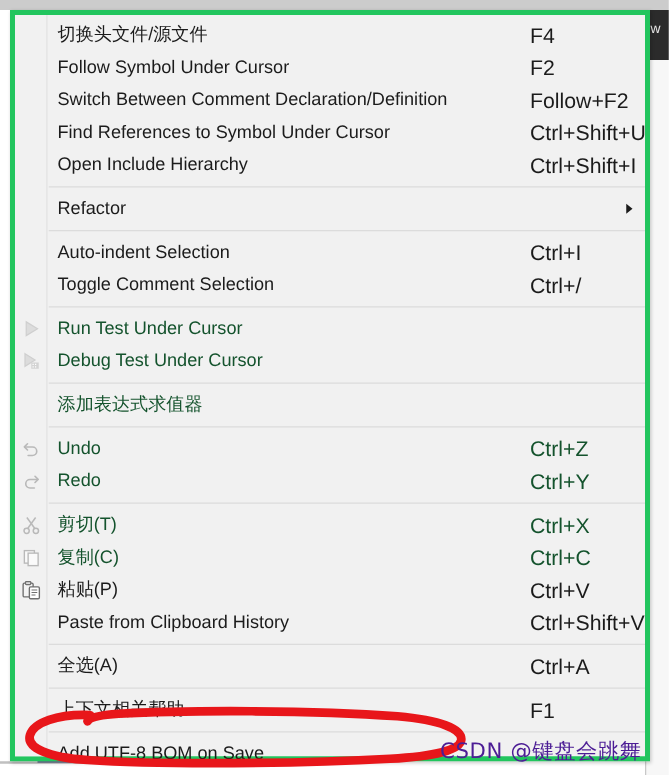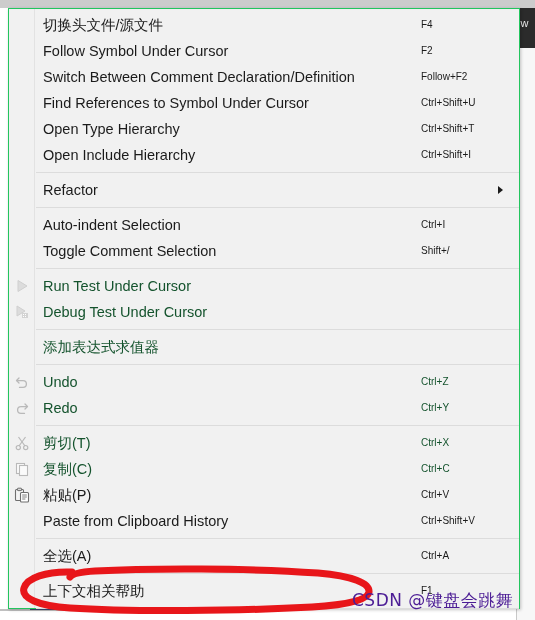--- a/index.html
+++ b/index.html
@@ -71,21 +71,21 @@
   }
 
   
   #context-menu {
     position: absolute;
     left: 8px;
     top: 8px;
     width: 512px;
     height: 601px;
     background: #f1f1f1;
-    border: 1px solid #22c55e;
+    border: 4px solid #22c55e;
     box-sizing: border-box;
     box-shadow: 1px 1px 3px rgba(0,0,0,.22);
   }
   #menu-gutter {
     position: absolute;
     left: 0; top: 0;
     width: 26px;
     height: 100%;
     background: #f1f1f1;
     border-right: 1px solid #e2e2e2;
@@ -108,21 +108,21 @@
   .menu-item .label {
     font-size: 14.5px;
     color: #1b1b1b;
     padding-left: 7px;
     white-space: nowrap;
     line-height: 1;
   }
   .menu-item .shortcut {
     position: absolute;
     left: 412px;
-    font-size: 10px;
+    font-size: 17px;
     color: #1b1b1b;
     white-space: nowrap;
     line-height: 1;
   }
   .menu-item.disabled .label,
   .menu-item.disabled .shortcut {
     color: #14532d;
   }
 
   .menu-item .gutter-icon {
@@ -201,40 +201,36 @@
       </div>
       <div class="menu-item">
         <span class="label">Switch Between Comment Declaration/Definition</span>
         <span class="shortcut">Follow+F2</span>
       </div>
       <div class="menu-item">
         <span class="label">Find References to Symbol Under Cursor</span>
         <span class="shortcut">Ctrl+Shift+U</span>
       </div>
       <div class="menu-item">
-        <span class="label">Open Type Hierarchy</span>
-        <span class="shortcut">Ctrl+Shift+T</span>
-      </div>
-      <div class="menu-item">
         <span class="label">Open Include Hierarchy</span>
         <span class="shortcut">Ctrl+Shift+I</span>
       </div>
       <div class="separator"></div>
       <div class="menu-item">
         <span class="label">Refactor</span>
         <span class="submenu-arrow"></span>
       </div>
       <div class="separator"></div>
       <div class="menu-item">
         <span class="label">Auto-indent Selection</span>
         <span class="shortcut">Ctrl+I</span>
       </div>
       <div class="menu-item">
         <span class="label">Toggle Comment Selection</span>
-        <span class="shortcut">Shift+/</span>
+        <span class="shortcut">Ctrl+/</span>
       </div>
       <div class="separator"></div>
       <div class="menu-item disabled">
         <span class="gutter-icon">
           <svg width="16" height="16" viewBox="0 0 16 16">
             <path d="M4 2.5 L13 8 L4 13.5 Z" fill="#dcdcdc" stroke="#cfcfcf"></path>
           </svg>
         </span>
         <span class="label">Run Test Under Cursor</span>
       </div>

